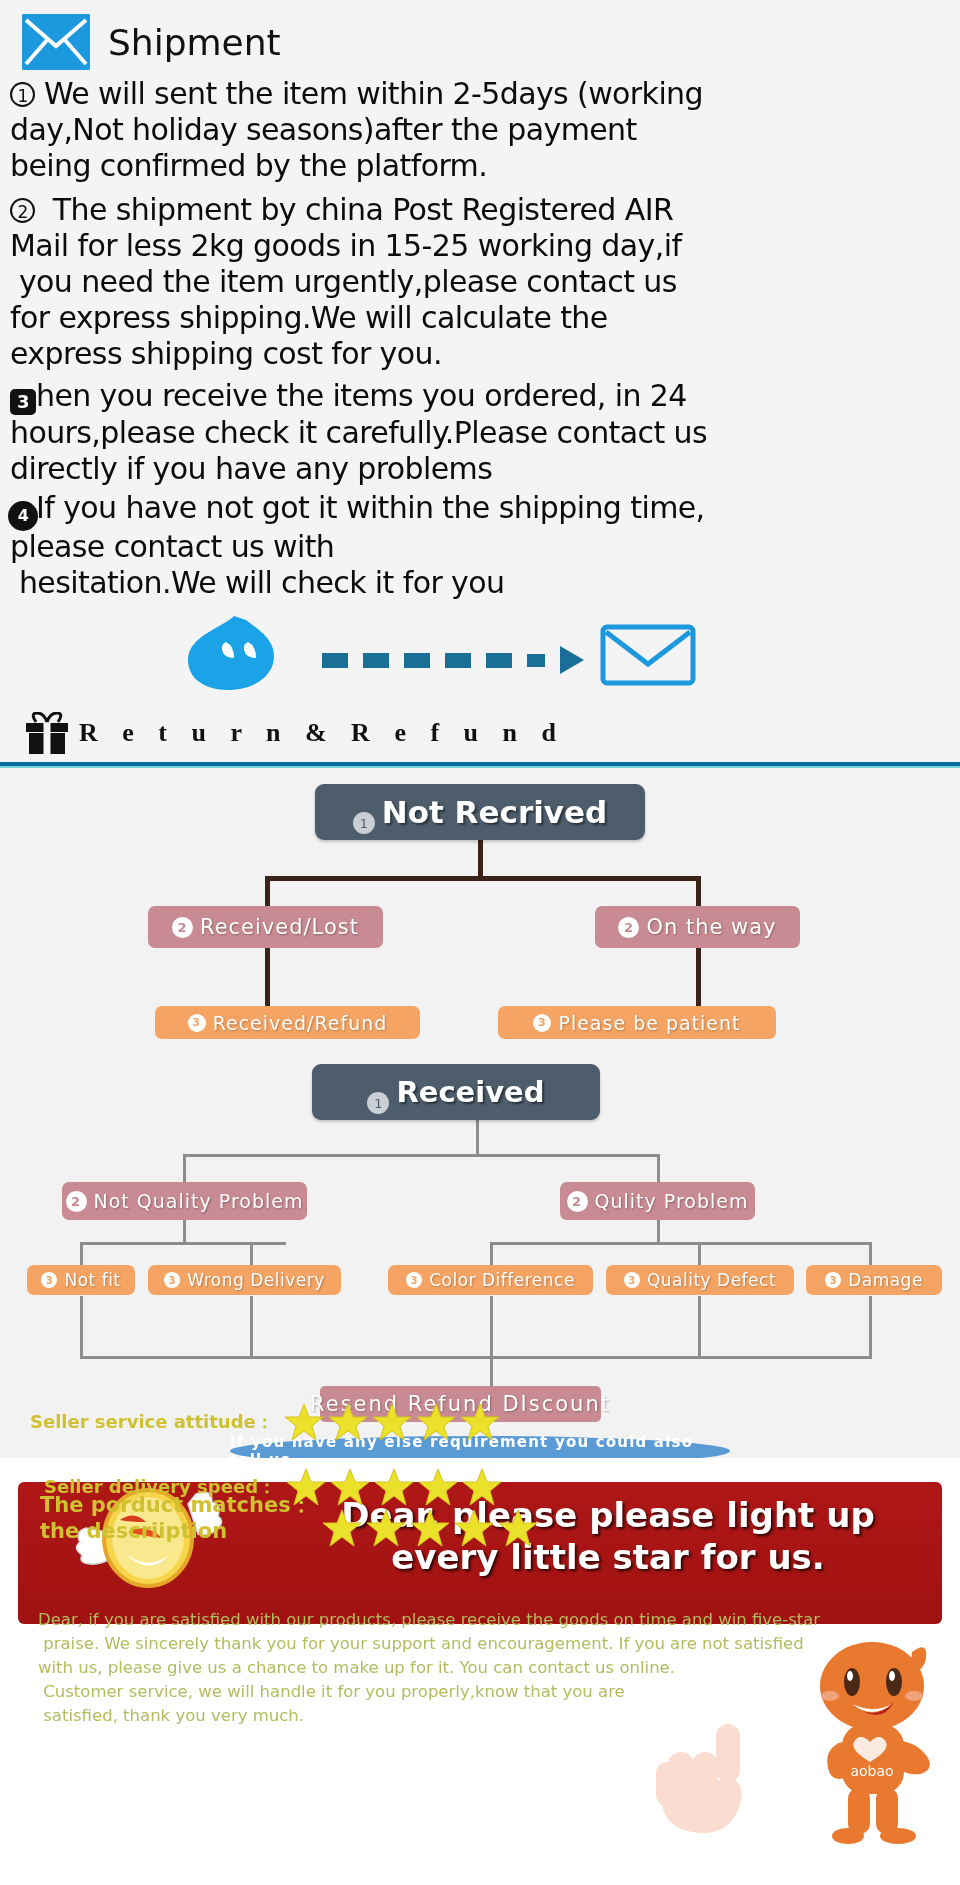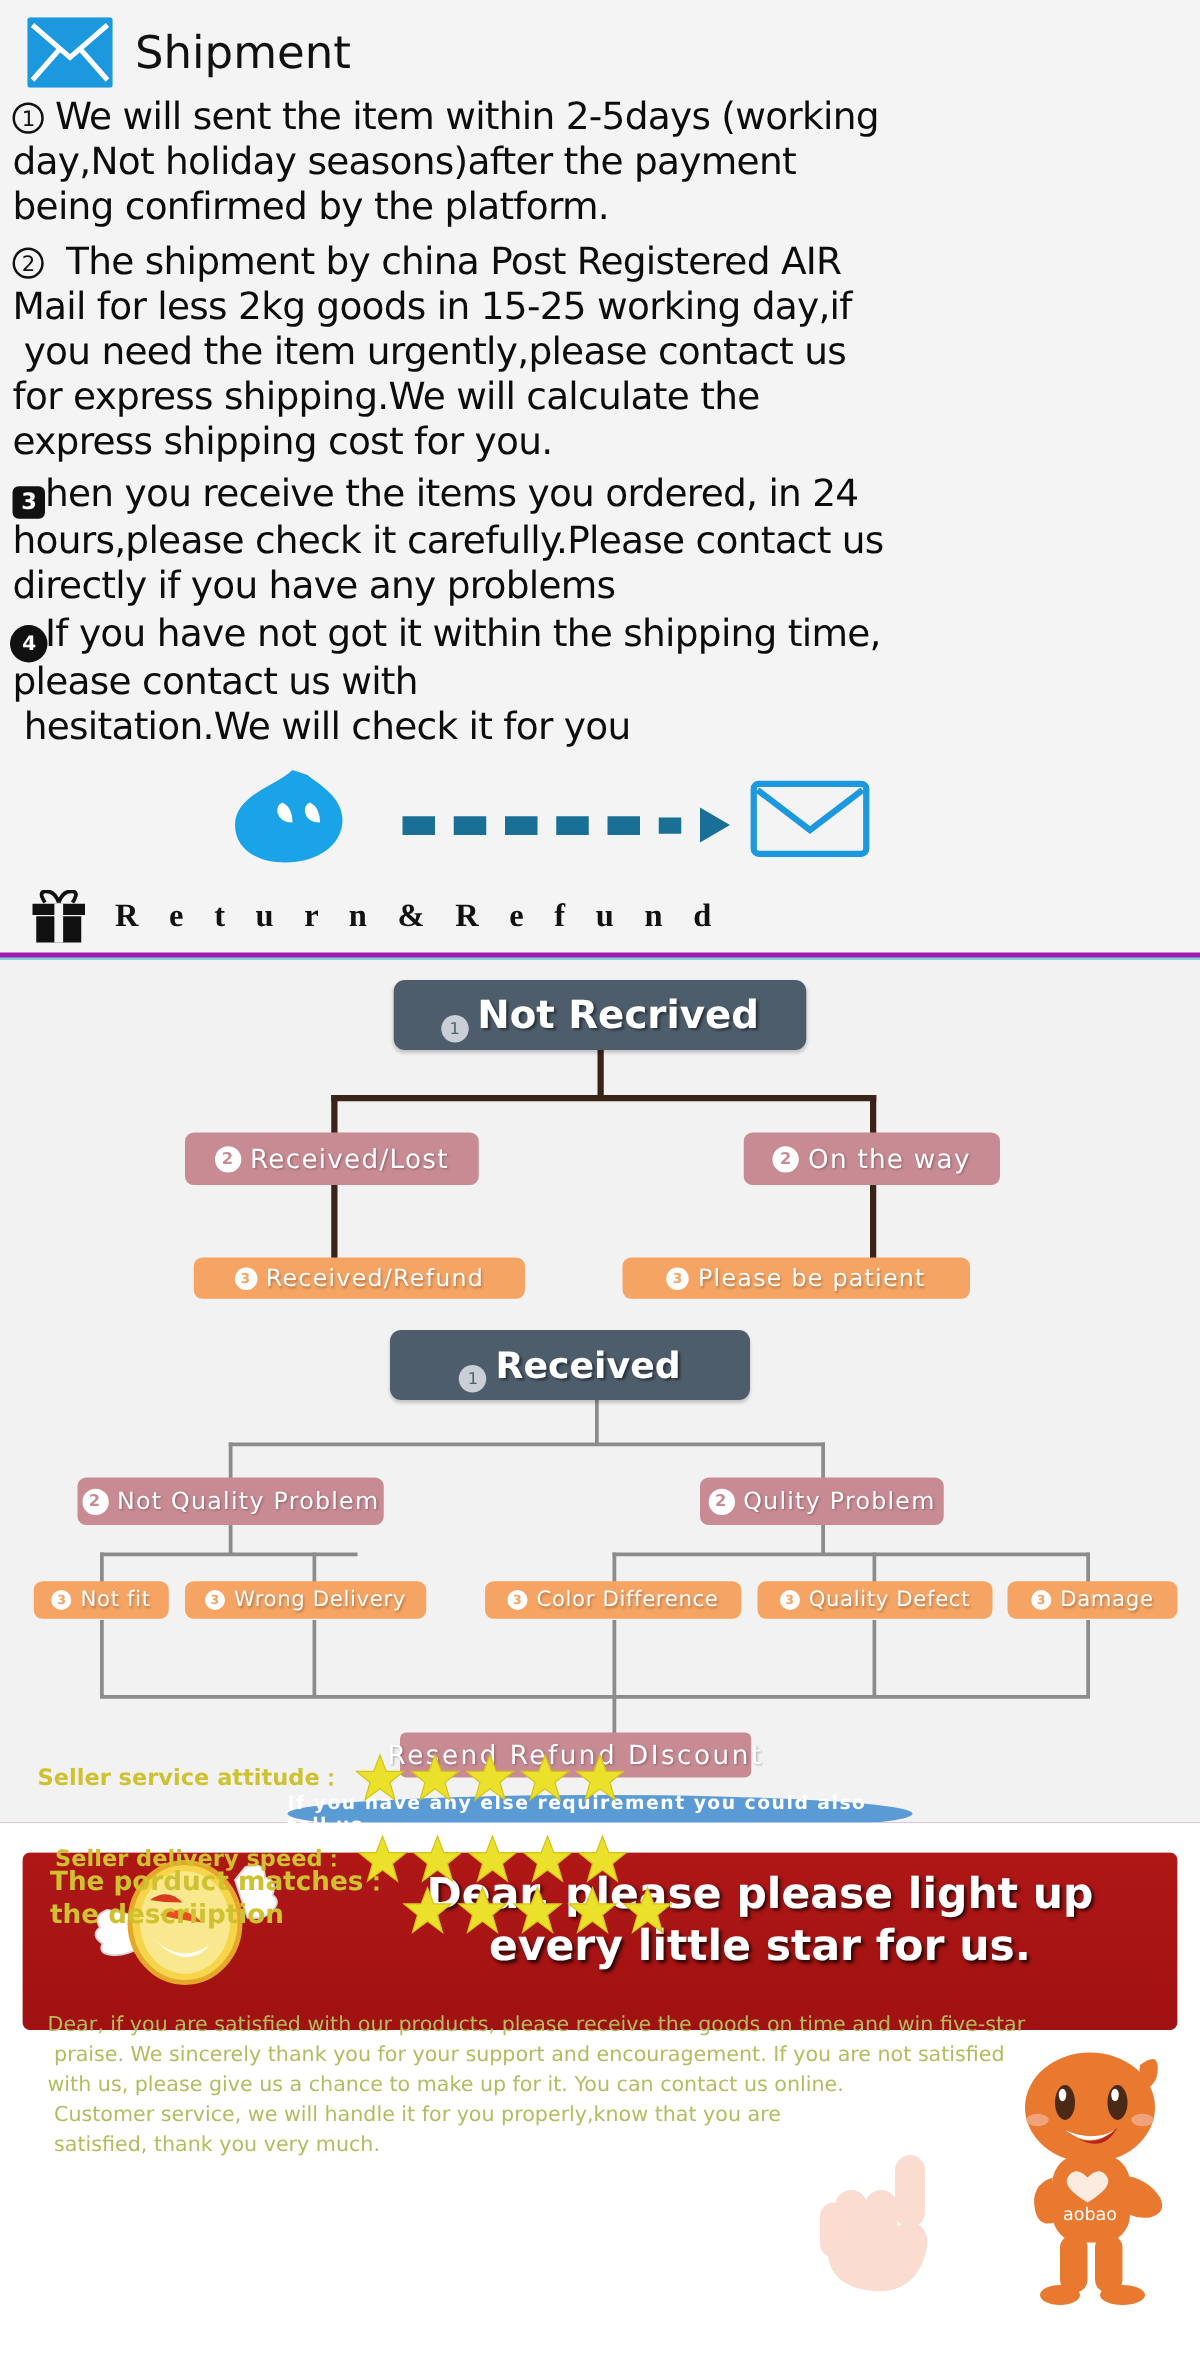--- a/index.html
+++ b/index.html
@@ -2,21 +2,21 @@
 <html><head>
 <meta charset="utf-8">
 <style>
   html,body{margin:0;padding:0;}
   body{
     width:960px;height:1885px;
     background:#f2f2f2;
     font-family:"Liberation Sans", sans-serif;
     overflow:hidden;position:relative;
   }
-  .page{position:relative;width:960px;height:1885px;background:#a21caf;}
+  .page{position:relative;width:960px;height:1885px;background:#0369a1;}
 
   
   #shipment-section{position:absolute;left:0;top:0;width:960px;height:762px;background:#f4f4f4;}
   .ship-head{position:absolute;left:22px;top:14px;display:flex;align-items:center;gap:18px;}
   .mail-icon{width:68px;height:56px;background:#1b98de;position:relative;overflow:hidden;border-radius:2px;}
   .mail-icon svg{position:absolute;left:0;top:0;}
   .ship-title{font-size:36px;color:#111;font-family:"DejaVu Sans", sans-serif;letter-spacing:0px;}
 
   .ship-para{
     position:absolute;left:10px;width:944px;
@@ -54,21 +54,21 @@
   
   #flow-icons{position:absolute;left:0;top:612px;width:960px;height:80px;}
   .blob{position:absolute;left:182px;top:2px;}
   .dashes{position:absolute;left:322px;top:34px;display:flex;align-items:center;gap:15px;}
   .dash{width:26px;height:15px;background:#1a6f96;}
   .arrowhead{width:0;height:0;border-top:14px solid transparent;border-bottom:14px solid transparent;border-left:24px solid #1a6f96;}
   .arrowstem{width:18px;height:13px;background:#1a6f96;}
   .env-outline{position:absolute;left:600px;top:12px;}
 
   
-  #return-refund{position:absolute;left:24px;top:712px;display:flex;align-items:center;gap:26px;}
+  #return-refund{position:absolute;left:24px;top:712px;display:flex;align-items:center;gap:13px;}
   .gift-icon{width:42px;height:42px;}
   .rr-title{font-family:"Liberation Serif", serif;font-weight:bold;font-size:26px;color:#111;letter-spacing:9px;}
   #divider-cyan{position:absolute;left:0;top:766px;width:960px;height:2px;background:#7fd0dd;}
 
   
   #flowchart-section{position:absolute;left:0;top:768px;width:960px;height:690px;background:#f2f2f2;}
   .fbox{position:absolute;display:flex;align-items:center;justify-content:center;box-sizing:border-box;color:#fff;white-space:nowrap;}
   .fbox .badge{display:inline-flex;align-items:center;justify-content:center;border-radius:50%;background:#fff;margin-right:7px;flex:0 0 auto;}
   .lvl1{background:#4d5d6c;border-radius:9px;height:56px;font-family:"DejaVu Sans", sans-serif;font-weight:bold;font-size:31px;
         text-shadow:2px 2px 2px rgba(0,0,0,.45);box-shadow:0 2px 3px rgba(0,0,0,.2);}

